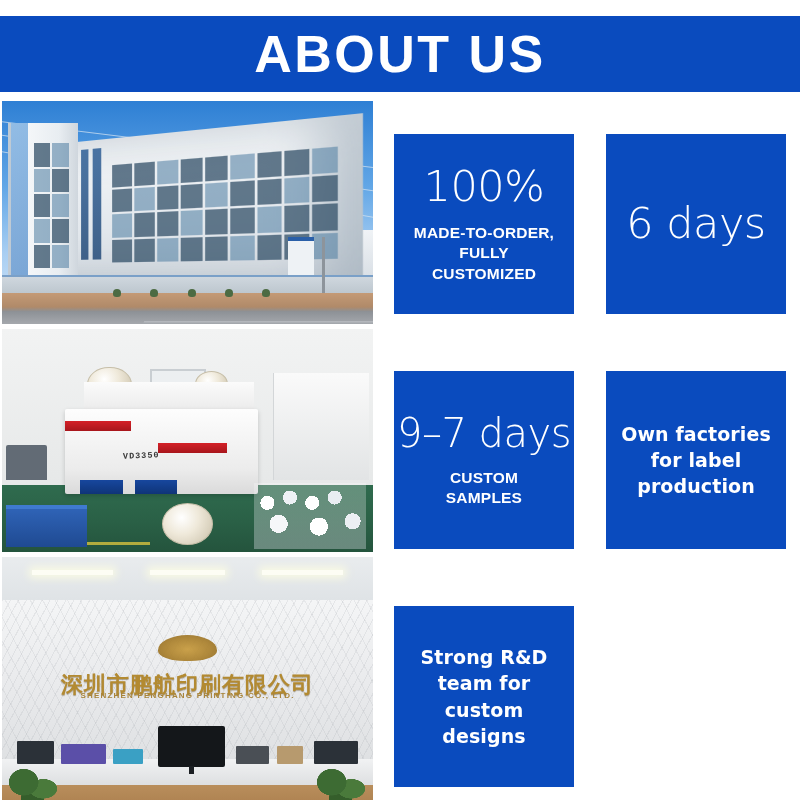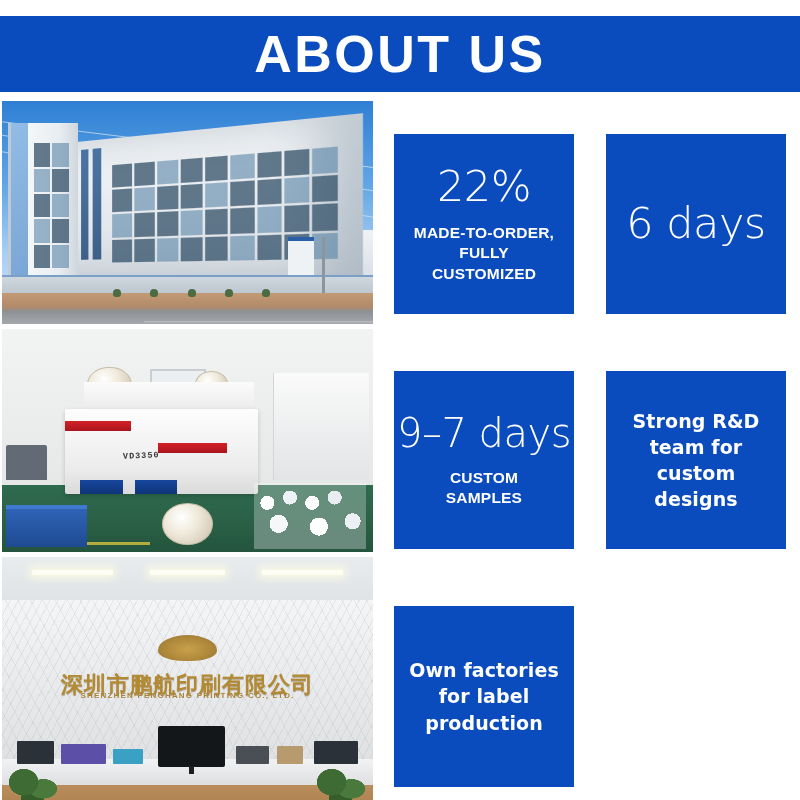--- a/index.html
+++ b/index.html
@@ -516,37 +516,37 @@
       <div class="of-desk-item" style="left:84%;width:12%;height:9%;background:#2b3138;"></div>
       <div class="of-floor"></div>
       <div class="of-plant" style="left:2%;"></div>
       <div class="of-plant" style="right:2%;"></div>
     </div>
   </div>
 
   <div class="stats">
 
     <div class="stat-box">
-      <div class="stat-num">22%</div>
+      <div class="stat-num">100%</div>
       <div class="stat-label">MADE-TO-ORDER,<br>FULLY<br>CUSTOMIZED</div>
     </div>
 
 
     <div class="stat-box">
       <div class="stat-num">6 days</div>
     </div>
 
     <div class="stat-box">
       <div class="stat-num small">9–7 days</div>
       <div class="stat-label">CUSTOM<br>SAMPLES</div>
     </div>
 
     <div class="stat-box">
+      <div class="stat-text-only">Own factories<br>for label<br>production</div>
+    </div>
+
+    <div class="stat-box">
       <div class="stat-text-only">Strong R&amp;D<br>team for<br>custom designs</div>
     </div>
 
-    <div class="stat-box">
-      <div class="stat-text-only">Own factories<br>for label<br>production</div>
-    </div>
-
   </div>
 
 </div>
 
 </body></html>

